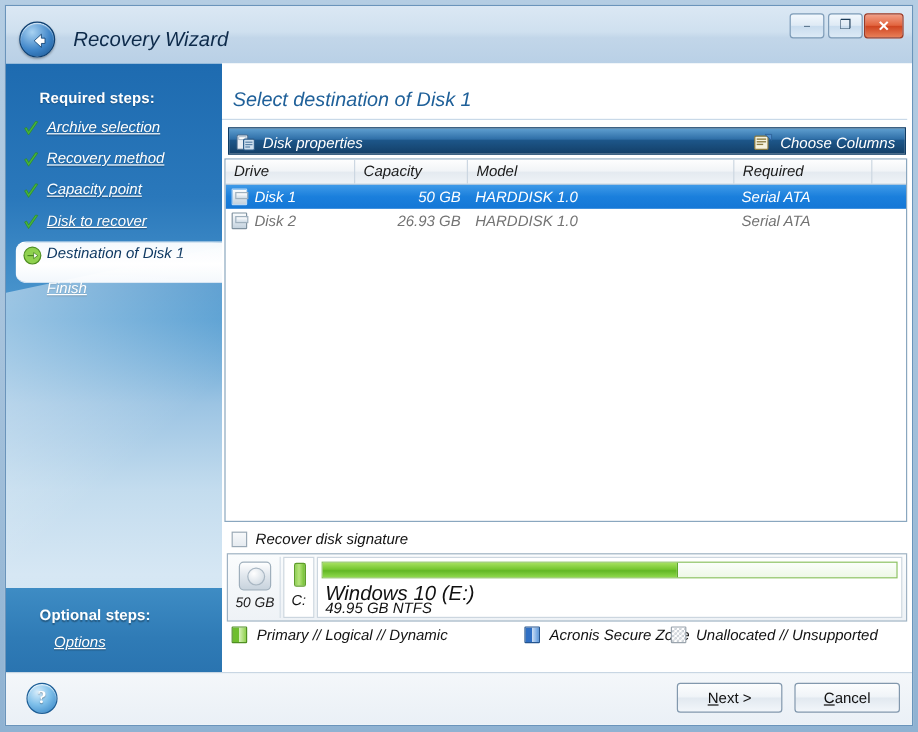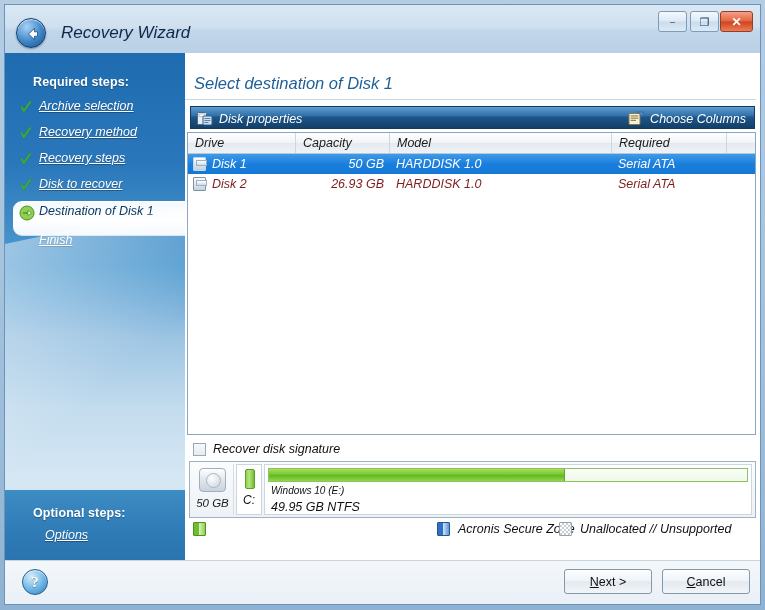--- a/index.html
+++ b/index.html
@@ -207,21 +207,21 @@
   .row {
     position: absolute; left: 0; right: 0; height: 20px;
     cursor: pointer;
   }
   .row.selected {
     background: linear-gradient(180deg,#3f9ae8 0%, #1a7fdc 50%, #1477d6 100%);
   }
   .cell {
     position: absolute; top: 0; height: 20px;
     display: flex; align-items: center;
-    font-size: 12.5px; font-style: italic; color: #7f1d1d;
+    font-size: 12.5px; font-style: italic; color: #737373;
     white-space: nowrap;
   }
   .row.selected .cell { color: #ffffff; }
   .cell.right { justify-content: flex-end; padding-right: 6px; }
   .diskicon {
     position: absolute; left: 5px; top: 3px;
     width: 13px; height: 14px;
     background: linear-gradient(180deg,#fbfdfe 0%, #dde6ee 55%, #c4d2de 100%);
     border: 1px solid #7f919f;
     border-radius: 1px;
@@ -302,21 +302,21 @@
     background: linear-gradient(180deg,#fbfefb 0%, #eef8e7 100%);
     border: 1px solid #8dc263;
   }
   #dm-barfill {
     position: absolute; left: 0; top: 0; bottom: 0;
     background: linear-gradient(180deg,#a6e05f 0%, #76c62f 45%, #62b724 55%, #8ed94b 100%);
     border-right: 1px solid #5fa82a;
   }
   #dm-volname {
     position: absolute; left: 6px; top: 20px;
-    font-size: 10px; font-style: italic; color: #111;
+    font-size: 17px; font-style: italic; color: #111;
   }
   #dm-volinfo {
     position: absolute; left: 6px; top: 35px;
     font-size: 12.5px; font-style: italic; color: #111;
   }
 
   
   #legend {
     position: absolute; left: 4px; right: 4px; bottom: 18px; height: 20px;
   }
@@ -427,21 +427,21 @@
           </span>
           <span class="sb-label">Recovery method</span>
         </div>
 
         <div class="sb-step" id="step-2" style="top:96px;">
           <span class="tick">
             <svg width="14" height="16" viewBox="0 0 14 16">
                 <path d="M1.5 7 L4.8 12.5 L12.5 1.5 L10.6 1.2 L4.9 9.4 L3.1 6.2 Z" fill="#46b53a" stroke="#2f8a26" stroke-width="0.6"></path>
               </svg>
           </span>
-          <span class="sb-label">Recovery steps</span>
+          <span class="sb-label">Capacity point</span>
         </div>
 
         <div class="sb-step" id="step-3" style="top:122px;">
           <span class="tick">
             <svg width="14" height="16" viewBox="0 0 14 16">
                 <path d="M1.5 7 L4.8 12.5 L12.5 1.5 L10.6 1.2 L4.9 9.4 L3.1 6.2 Z" fill="#46b53a" stroke="#2f8a26" stroke-width="0.6"></path>
               </svg>
           </span>
           <span class="sb-label">Disk to recover</span>
         </div>
@@ -546,20 +546,21 @@
               <div id="dm-barfill" style="width: 62%;"></div>
             </div>
             <div id="dm-volname">Windows 10 (E:)</div>
             <div id="dm-volinfo">49.95 GB  NTFS</div>
           </div>
         </div>
 
         <div id="legend">
           <div class="lg-item" id="lg-primary">
             <span class="lg-swatch sw-green"></span>
+            <span>Primary // Logical // Dynamic</span>
           </div>
           <div class="lg-item" id="lg-asz">
             <span class="lg-swatch sw-blue"></span>
             <span>Acronis Secure Zone</span>
           </div>
           <div class="lg-item" id="lg-unalloc">
             <span class="lg-swatch sw-grey"></span>
             <span>Unallocated // Unsupported</span>
           </div>
         </div>

